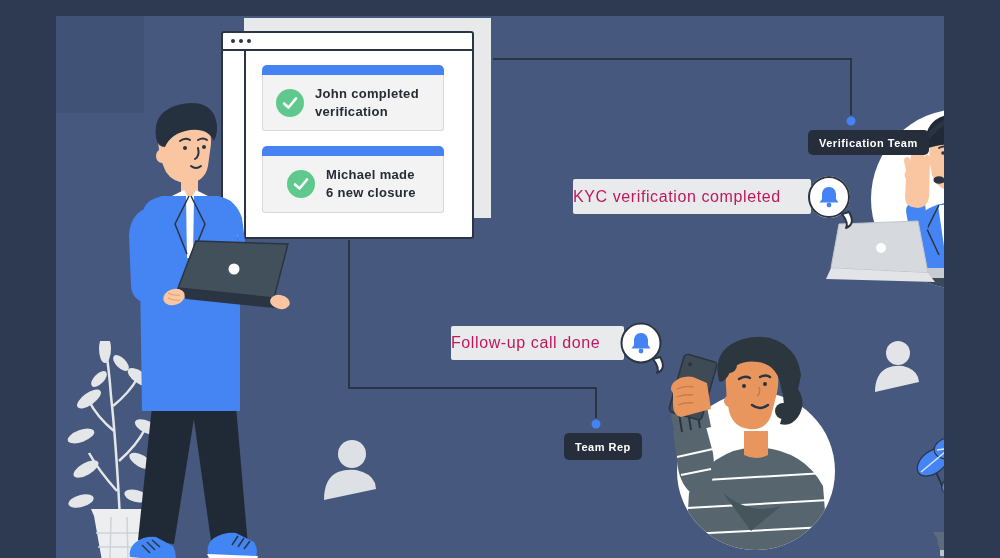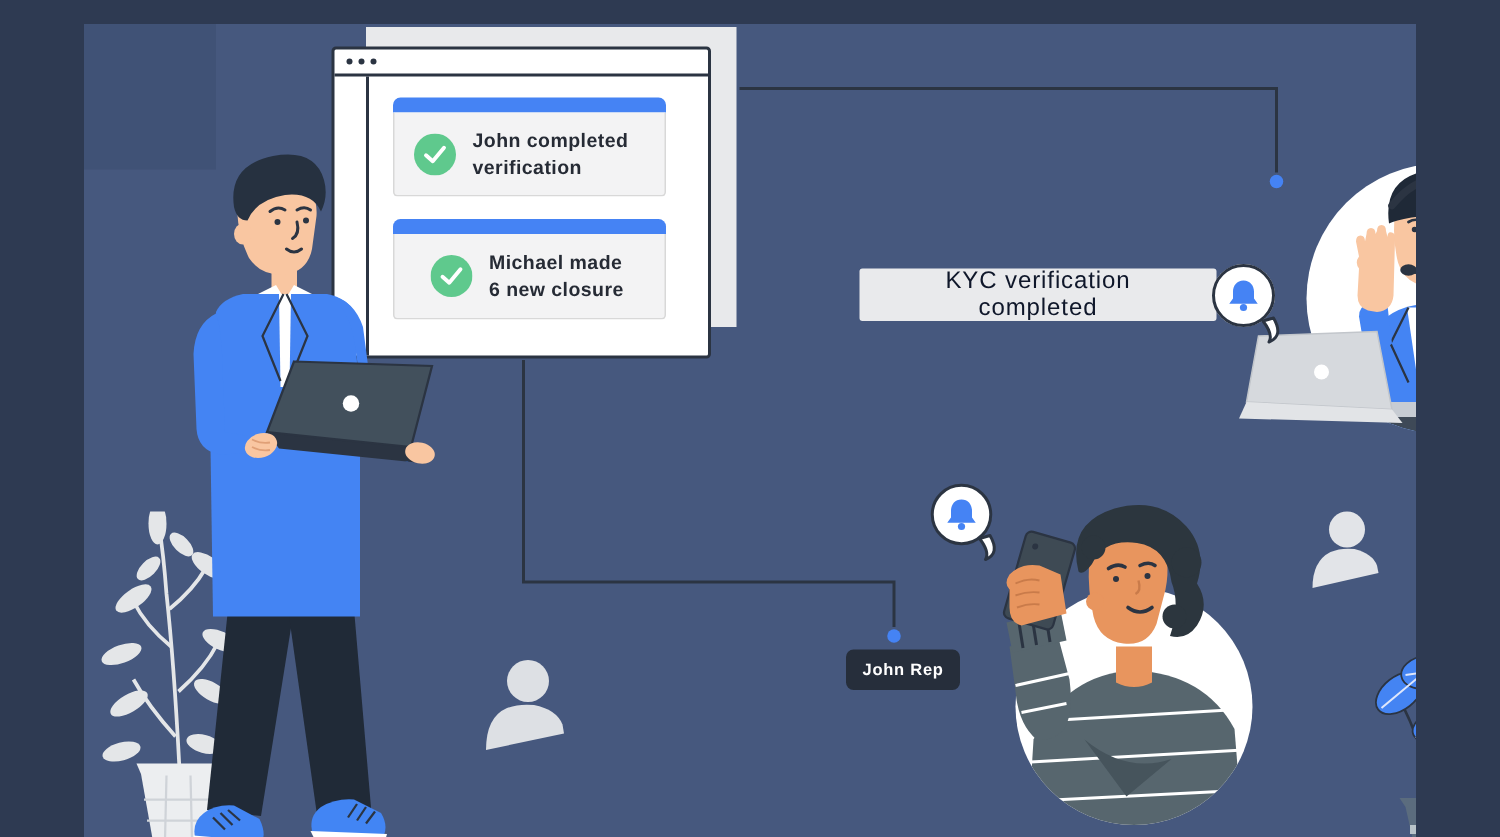--- a/index.html
+++ b/index.html
@@ -14,21 +14,21 @@
   .front-window{left:165px;top:15px;width:253px;height:208px;background:#ffffff;border:2px solid #2b3442;border-radius:3px;box-sizing:border-box;}
   .fw-header{position:absolute;left:0;top:0;right:0;height:16px;border-bottom:2px solid #2b3442;display:flex;align-items:center;padding-left:8px;gap:4px;}
   .fw-dot{width:4px;height:4px;border-radius:50%;background:#2b3442;}
   .fw-rail{position:absolute;left:21px;top:18px;bottom:0;width:1.5px;background:#2b3442;}
   
   .notif-card{position:absolute;width:182px;}
   .notif-bar{height:10px;border-radius:5px 5px 0 0;background:#4583f4;}
   .notif-body{background:#f3f3f4;border:1px solid #d8d8d8;border-top:none;border-radius:0 0 3px 3px;display:flex;align-items:center;gap:11px;padding:9px 6px 9px 13px;box-sizing:border-box;}
   .notif-text{font-size:13px;font-weight:700;color:#262b35;line-height:18px;letter-spacing:0.3px;}
   
-  .callout-label{background:#e9eaec;color:#0f172a;font-size:16px;font-weight:500;letter-spacing:0.6px;display:flex;align-items:center;padding:0 24px;border-radius:2px;box-sizing:border-box;text-align:center;}
+  .callout-label{background:#e9eaec;color:#be185d;font-size:16px;font-weight:500;letter-spacing:0.6px;display:flex;align-items:center;padding:0 0;border-radius:2px;box-sizing:border-box;}
   .bubble-under{background:#ffffff;border-radius:50%;}
   
   .tag{background:#262e3b;color:#ffffff;font-size:11px;font-weight:700;letter-spacing:0.5px;display:flex;align-items:center;padding:0 11px;border-radius:5px;white-space:nowrap;}
   svg{display:block;}
 </style>
 </head>
 <body>
 
 <div class="canvas">
 
@@ -294,31 +294,37 @@
   <svg class="abs" style="left:745px;top:153px;" width="62" height="62" viewBox="0 0 62 62">
     <path d="M41,45 Q48,54 45,59 Q55,55 48,43 Z" fill="#ffffff" stroke="#2b3442" stroke-width="2" stroke-linejoin="round"></path>
     <circle cx="28" cy="28" r="20" fill="#ffffff" stroke="#2b3442" stroke-width="2"></circle>
     <g transform="translate(28,27)">
       <path d="M0,-9 C4.5,-9 7,-5.5 7,-1.5 L7,3 L9.5,6.5 L-9.5,6.5 L-7,3 L-7,-1.5 C-7,-5.5 -4.5,-9 0,-9 Z" fill="#4583f4"></path>
       <circle cx="0" cy="9" r="2.4" fill="#4583f4"></circle>
     </g>
   </svg>
 
   <div class="abs bubble-under" style="left:565px;top:307px;width:40px;height:40px;"></div>
+  <div class="abs callout-label" style="left:395px;top:310px;width:173px;height:34px;">
+    <span>Follow-up call done</span>
+  </div>
   <svg class="abs" style="left:558px;top:300px;" width="60" height="60" viewBox="0 0 60 60">
     <path d="M39,43 Q46,52 43,57 Q53,53 46,41 Z" fill="#ffffff" stroke="#2b3442" stroke-width="2" stroke-linejoin="round"></path>
     <circle cx="27" cy="27" r="19.5" fill="#ffffff" stroke="#2b3442" stroke-width="2"></circle>
     <g transform="translate(27,26)">
       <path d="M0,-9 C4.5,-9 7,-5.5 7,-1.5 L7,3 L9.5,6.5 L-9.5,6.5 L-7,3 L-7,-1.5 C-7,-5.5 -4.5,-9 0,-9 Z" fill="#4583f4"></path>
       <circle cx="0" cy="9" r="2.4" fill="#4583f4"></circle>
     </g>
   </svg>
 
+  <div class="abs tag" style="left:752px;top:114px;height:25px;">
+    <span>Verification Team</span>
+  </div>
   <div class="abs tag" style="left:508px;top:417px;height:27px;">
-    <span>John Rep</span>
+    <span>Team Rep</span>
   </div>
 
   <svg class="abs" style="left:855px;top:412px;" width="110" height="142" viewBox="0 0 110 142">
     <g stroke="#2b3442" stroke-width="1.8" fill="none">
       <path d="M46,108 Q38,70 24,42"></path>
         <path d="M48,108 Q46,60 42,30"></path>
       <path d="M52,108 Q56,60 62,28"></path>
         <path d="M54,108 Q66,72 80,52"></path>
         <path d="M50,108 Q50,80 48,64"></path>
     </g>

